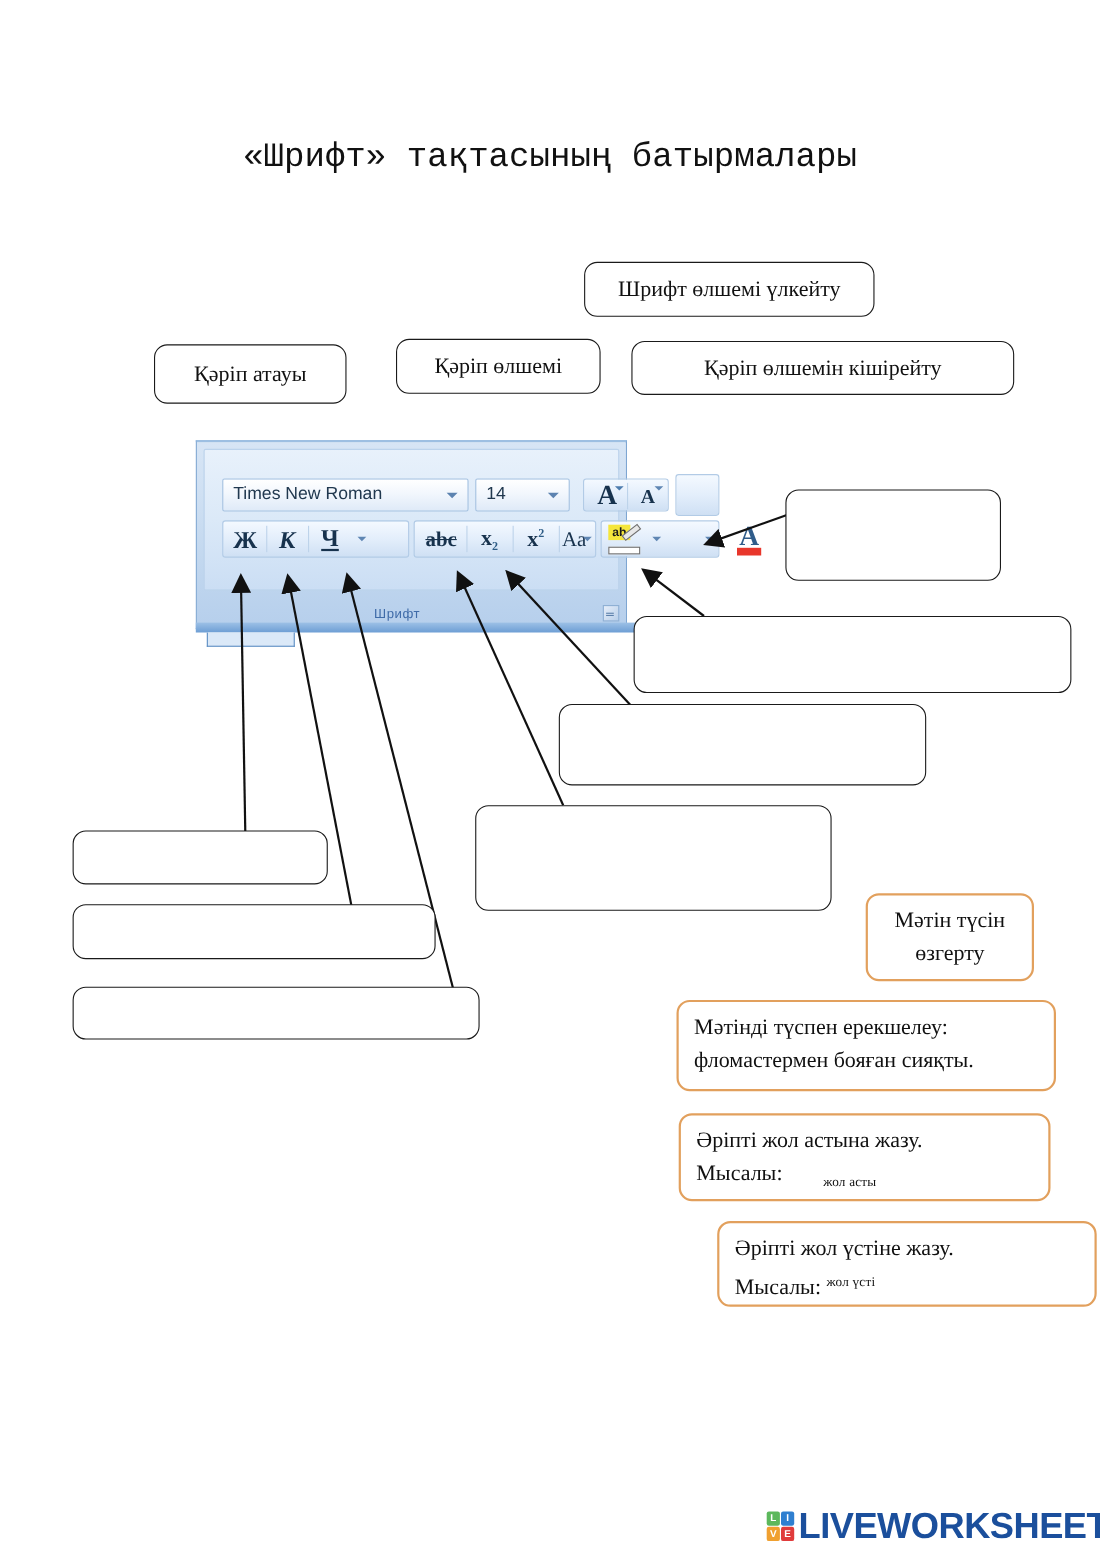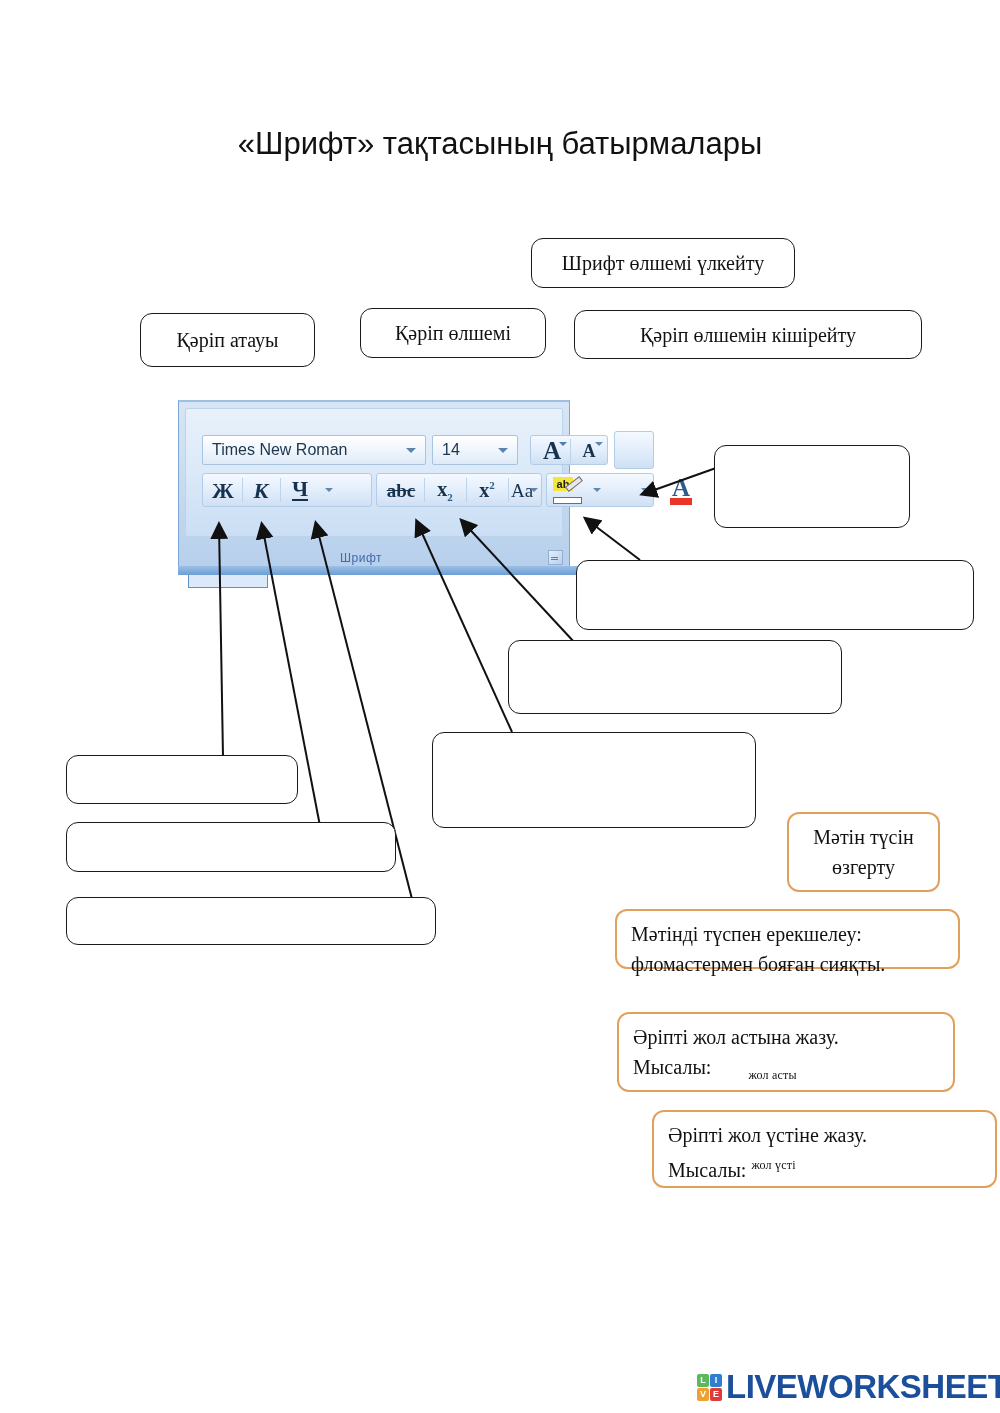--- a/index.html
+++ b/index.html
@@ -21,21 +21,21 @@
 
   
   .title {
     position: absolute;
     left: 0;
     top: 124px;
     width: 1000px;
     text-align: center;
     font-size: 31px;
     line-height: 40px;
-    font-family: Liberation Sans, sans-serif;
+    font-family: Liberation Mono, monospace;
     color: #111;
     white-space: nowrap;
   }
 
   
   .box {
     position: absolute;
     box-sizing: border-box;
     border: 1.6px solid #1a1a1a;
     border-radius: 12px;
@@ -433,21 +433,21 @@
 
   <div class="box empty" style="left:66px; top:897px; width:370px; height:48px;">
     <span></span>
   </div>
 
   <div class="obox center" style="left:787px; top:812px; width:153px; height:80px;">
     <span class="l1">Мәтін түсін</span>
     <span class="l2">өзгерту</span>
   </div>
 
-  <div class="obox" style="left:615px; top:909px; width:345px; height:60px;">
+  <div class="obox" style="left:615px; top:909px; width:345px; height:83px;">
     <span class="l1">Мәтінді түспен ерекшелеу:</span>
     <span class="l2">фломастермен бояған сияқты.</span>
   </div>
 
   <div class="obox" style="left:617px; top:1012px; width:338px; height:80px;">
     <span class="l1">Әріпті жол астына жазу.</span>
     <span class="l2"><span>Мысалы:</span> <span class="sub">жол асты</span></span>
   </div>
 
   <div class="obox" style="left:652px; top:1110px; width:345px; height:78px;">

